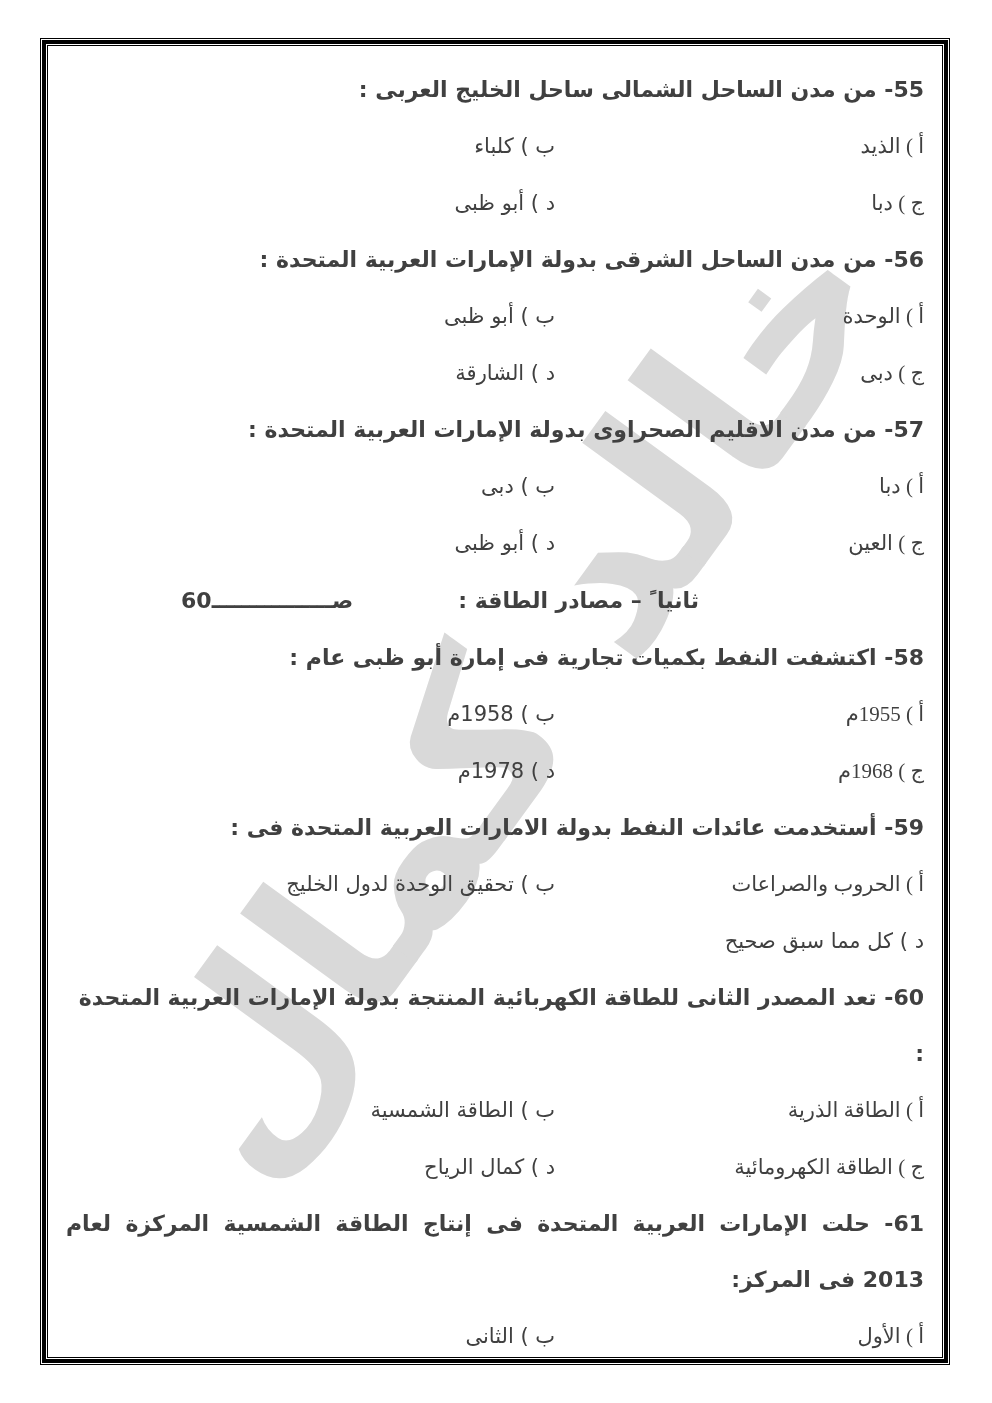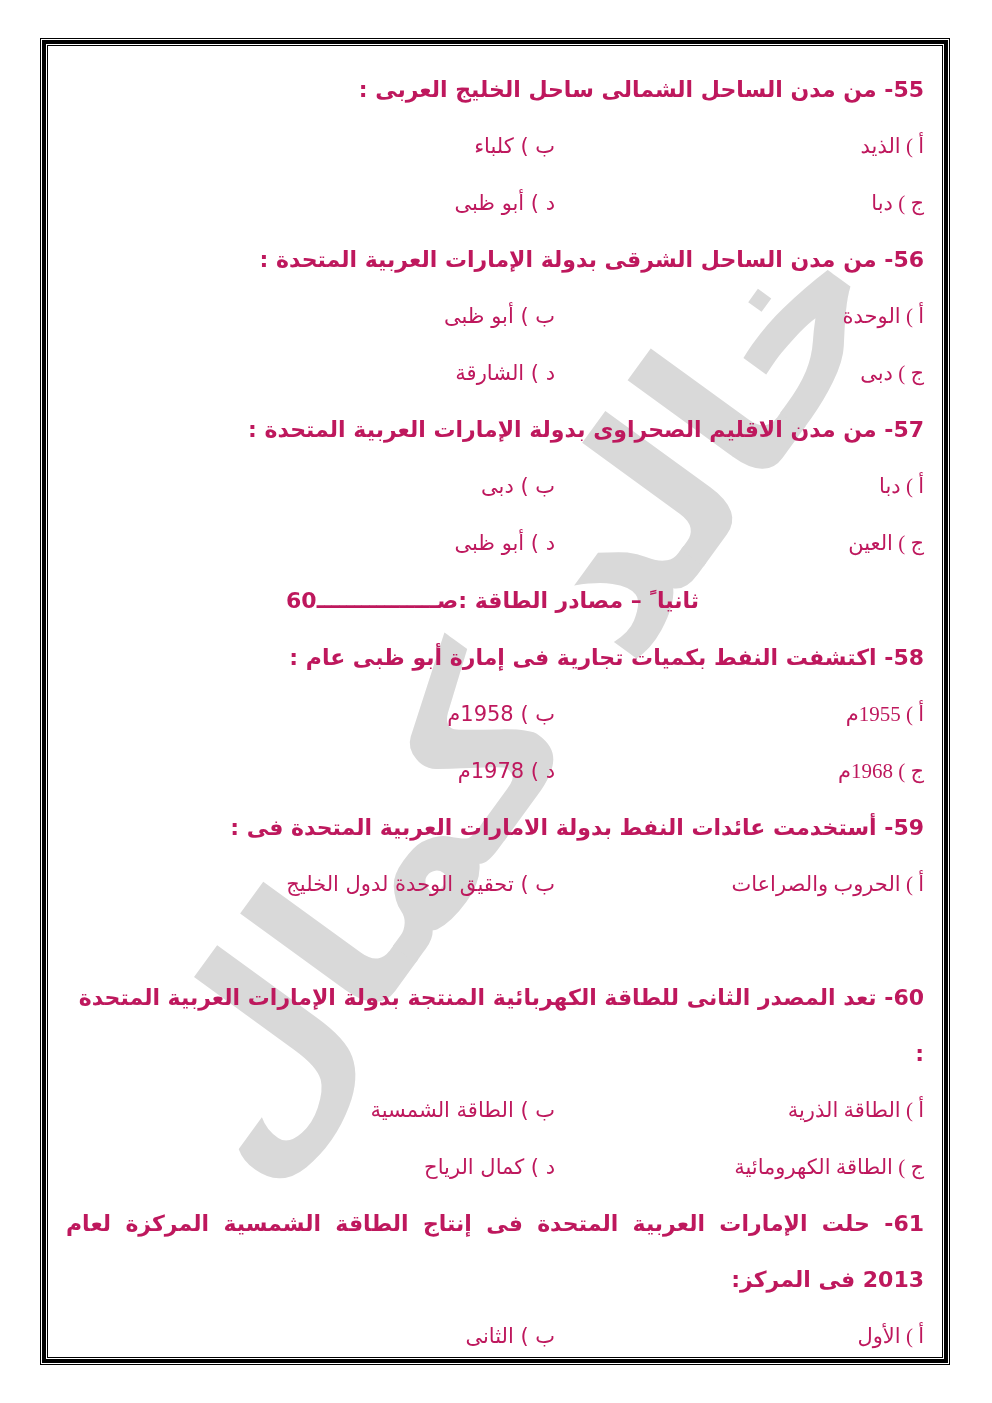--- a/index.html
+++ b/index.html
@@ -29,21 +29,21 @@
     position: absolute;
     inset: 1px;
     border: 1px solid #000;
   }
   .content {
     position: absolute;
     inset: 0;
     padding: 16px 18px 10px 18px;
     direction: rtl;
     text-align: right;
-    color: #be185d;
+    color: #404040;
     z-index: 1;
   }
   .watermark {
     position: absolute;
     left: -110px;
     top: 480px;
     width: 1150px;
     height: 340px;
     line-height: 340px;
     text-align: center;
@@ -87,20 +87,21 @@
     align-items: center;
     font-weight: bold;
     font-size: 22px;
     line-height: 58px;
     min-height: 58px;
   }
   .section-title {
     margin-right: 225px;
   }
   .page-ref {
+    margin-right: 105px;
     letter-spacing: 0;
     white-space: nowrap;
   }
 </style>
 </head>
 <body>
 
 <div class="frame-outer">
   <div class="frame-thick">
     <div class="frame-inner">
@@ -162,20 +163,21 @@
           </div>
         </div>
 
         <div>
           <div class="q-text">59- أستخدمت عائدات النفط بدولة الامارات العربية المتحدة فى :</div>
           <div class="opt-row">
             <span class="opt-a">أ ) الحروب والصراعات</span>
             <span class="opt-b">ب ) تحقيق الوحدة لدول الخليج</span>
           </div>
           <div class="opt-row">
+            <span class="opt-b">د ) كل مما سبق صحيح</span>
           </div>
         </div>
 
         <div>
           <div class="q-text">60- تعد المصدر الثانى للطاقة الكهربائية المنتجة بدولة الإمارات العربية المتحدة :</div>
           <div class="opt-row">
             <span class="opt-a">أ ) الطاقة الذرية</span>
             <span class="opt-b">ب ) الطاقة الشمسية</span>
           </div>
           <div class="opt-row">

